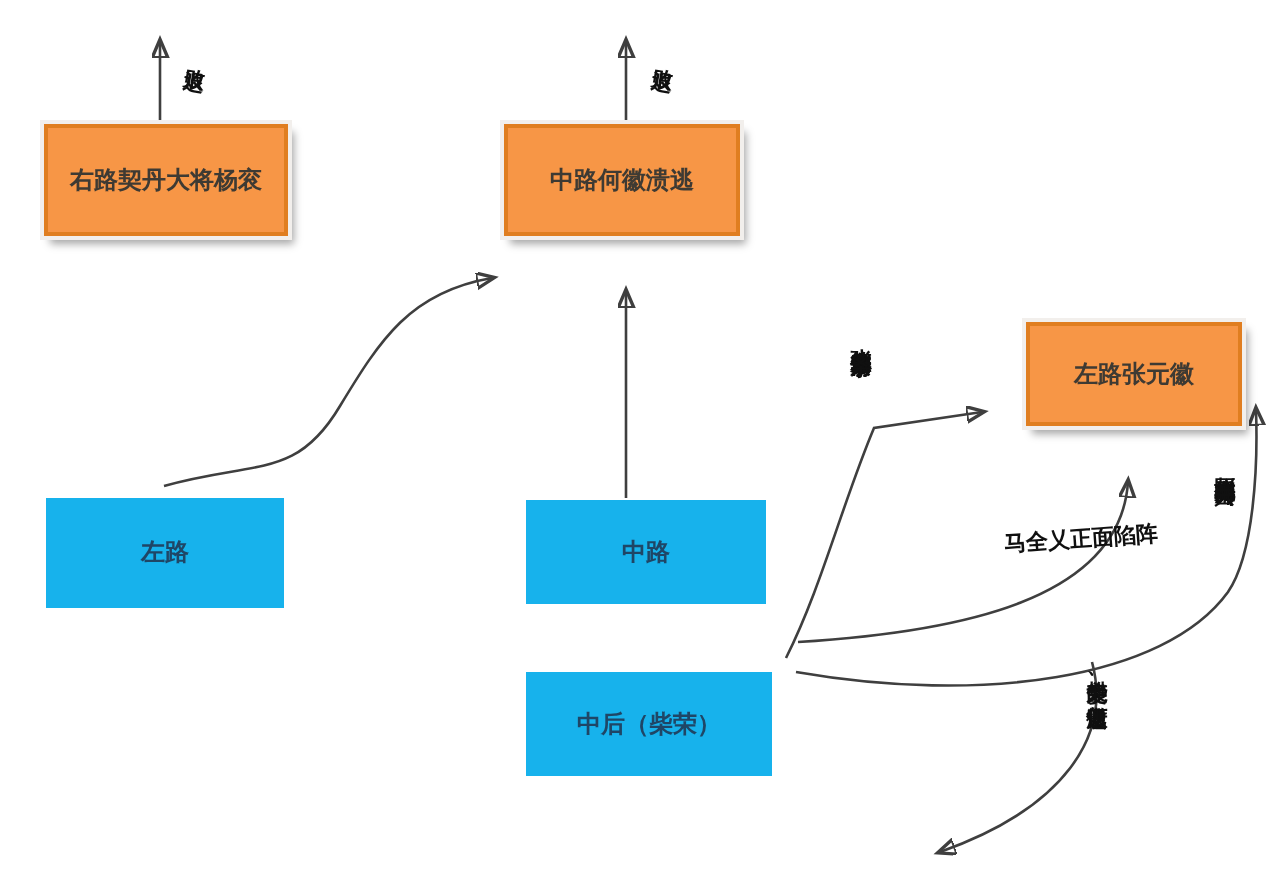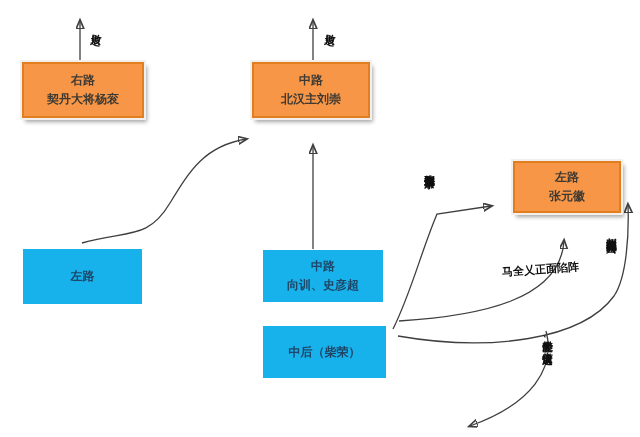--- a/index.html
+++ b/index.html
@@ -9,21 +9,21 @@
     background: #ffffff;
     overflow: hidden;
     font-family: "DejaVu Sans", "Liberation Sans", sans-serif;
   }
   svg.arrows { position:absolute; left:0; top:0; width:640px; height:437px; }
   svg.arrows path { fill:none; stroke: var(--arrow, #3f3f3f); stroke-width:1.3; }
 
   .box {
     position:absolute;
     box-sizing:border-box;
-    display:flex; flex-direction:column;
+    display:flex; flex-direction:row;
     align-items:center; justify-content:center;
     text-align:center;
     line-height:1.55;
   }
   .box .l1 { font-size:12px; }
   .box .l2 { font-size:12px; }
   .box.han {
     background: var(--han-box, #F79646);
     border: 2px solid var(--han-border, #E07E20);
     box-shadow: 0 0 0 2px #f2efec, 3px 4px 4px rgba(0,0,0,0.35);
@@ -76,38 +76,37 @@
     <path d="M546 331 C 556 368 532 404 470 426" marker-end="url(#ah)"></path>
   </svg>
 
   <div class="box han" style="left:22px; top:62px; width:122px; height:56px">
     <div class="l1">右路</div>
     <div class="l2">契丹大将杨衮</div>
   </div>
 
   <div class="box han" style="left:252px; top:62px; width:118px; height:56px">
     <div class="l1">中路</div>
-    <div class="l2">北汉主刘崇</div>
+    <div class="l2">何徽溃逃</div>
   </div>
 
   <div class="box han" style="left:513px; top:161px; width:108px; height:52px">
     <div class="l1">左路</div>
     <div class="l2">张元徽</div>
   </div>
 
   <div class="box zhou" style="left:23px; top:249px; width:119px; height:55px">
     <div class="l1">左路</div>
   </div>
 
   <div class="box zhou" style="left:263px; top:250px; width:120px; height:52px">
     <div class="l1">中路</div>
-    <div class="l2">向训、史彦超</div>
   </div>
 
-  <div class="box zhou" style="left:263px; top:326px; width:123px; height:52px">
+  <div class="box zhou" style="left:263px; top:336px; width:123px; height:52px">
     <div class="l1">中后（柴荣）</div>
   </div>
 
   <div class="vlabel tilt" style="left:92px; top:26px;">败退</div>
   <div class="vlabel tilt" style="left:326px; top:26px;">败退</div>
   <div class="vlabel" style="left:423px; top:166px; height:106px;">张永德左侧弓箭射杀</div>
   <div class="hlabel" style="left:502px; top:262px; transform:rotate(-4deg);">马全乂正面陷阵</div>
   <div class="vlabel" style="left:605px; top:230px; height:100px;">赵匡胤右侧骑兵冲击</div>
   <div class="vlabel" style="left:541px; top:332px; height:80px;">樊爱能、何徽溃逃</div>
 

